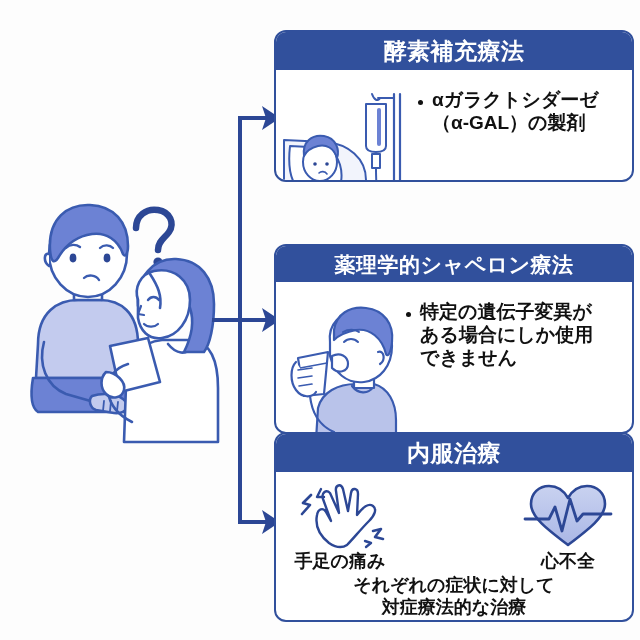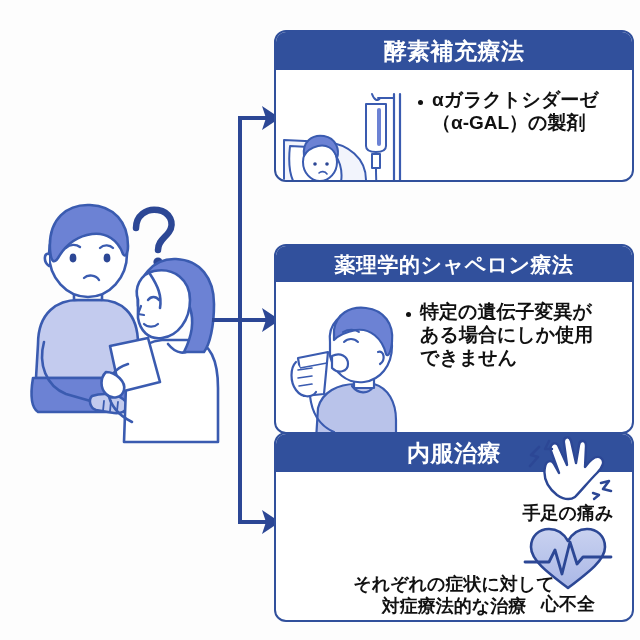--- a/index.html
+++ b/index.html
@@ -109,24 +109,23 @@
   #chaperone-bullets li:last-child { margin-bottom: 0; }
 
   
   #sympt-body {
     display: block;
     height: calc(100% - 38px);
     padding: 4px 8px 4px 8px;
   }
   #sympt-icons {
     display: flex;
-    justify-content: center;
+    justify-content: space-between;
     align-items: flex-end;
     height: 96px;
-    flex-direction: column;
   }
   .sympt-item {
     display: flex;
     flex-direction: column;
     align-items: center;
     width: 112px;
   }
   .sympt-icon { height: 68px; display: flex; align-items: flex-end; justify-content: center; }
   .sympt-label {
     margin-top: 2px;
@@ -135,21 +134,20 @@
     color: #111111;
     line-height: 1.15;
   }
   #sympt-caption {
     margin-top: 2px;
     text-align: center;
     font-size: 18px;
     font-weight: bold;
     color: #111111;
     line-height: 1.24;
-    font-family: Liberation Mono, monospace;
   }
 </style>
 </head>
 <body>
 
 <div id="root">
 
   <div id="people-illustration">
     <svg viewBox="0 0 222 248" width="222" height="248">
       <g fill="none" stroke="#3a5bb0" stroke-width="2.6" stroke-linecap="round" stroke-linejoin="round">

